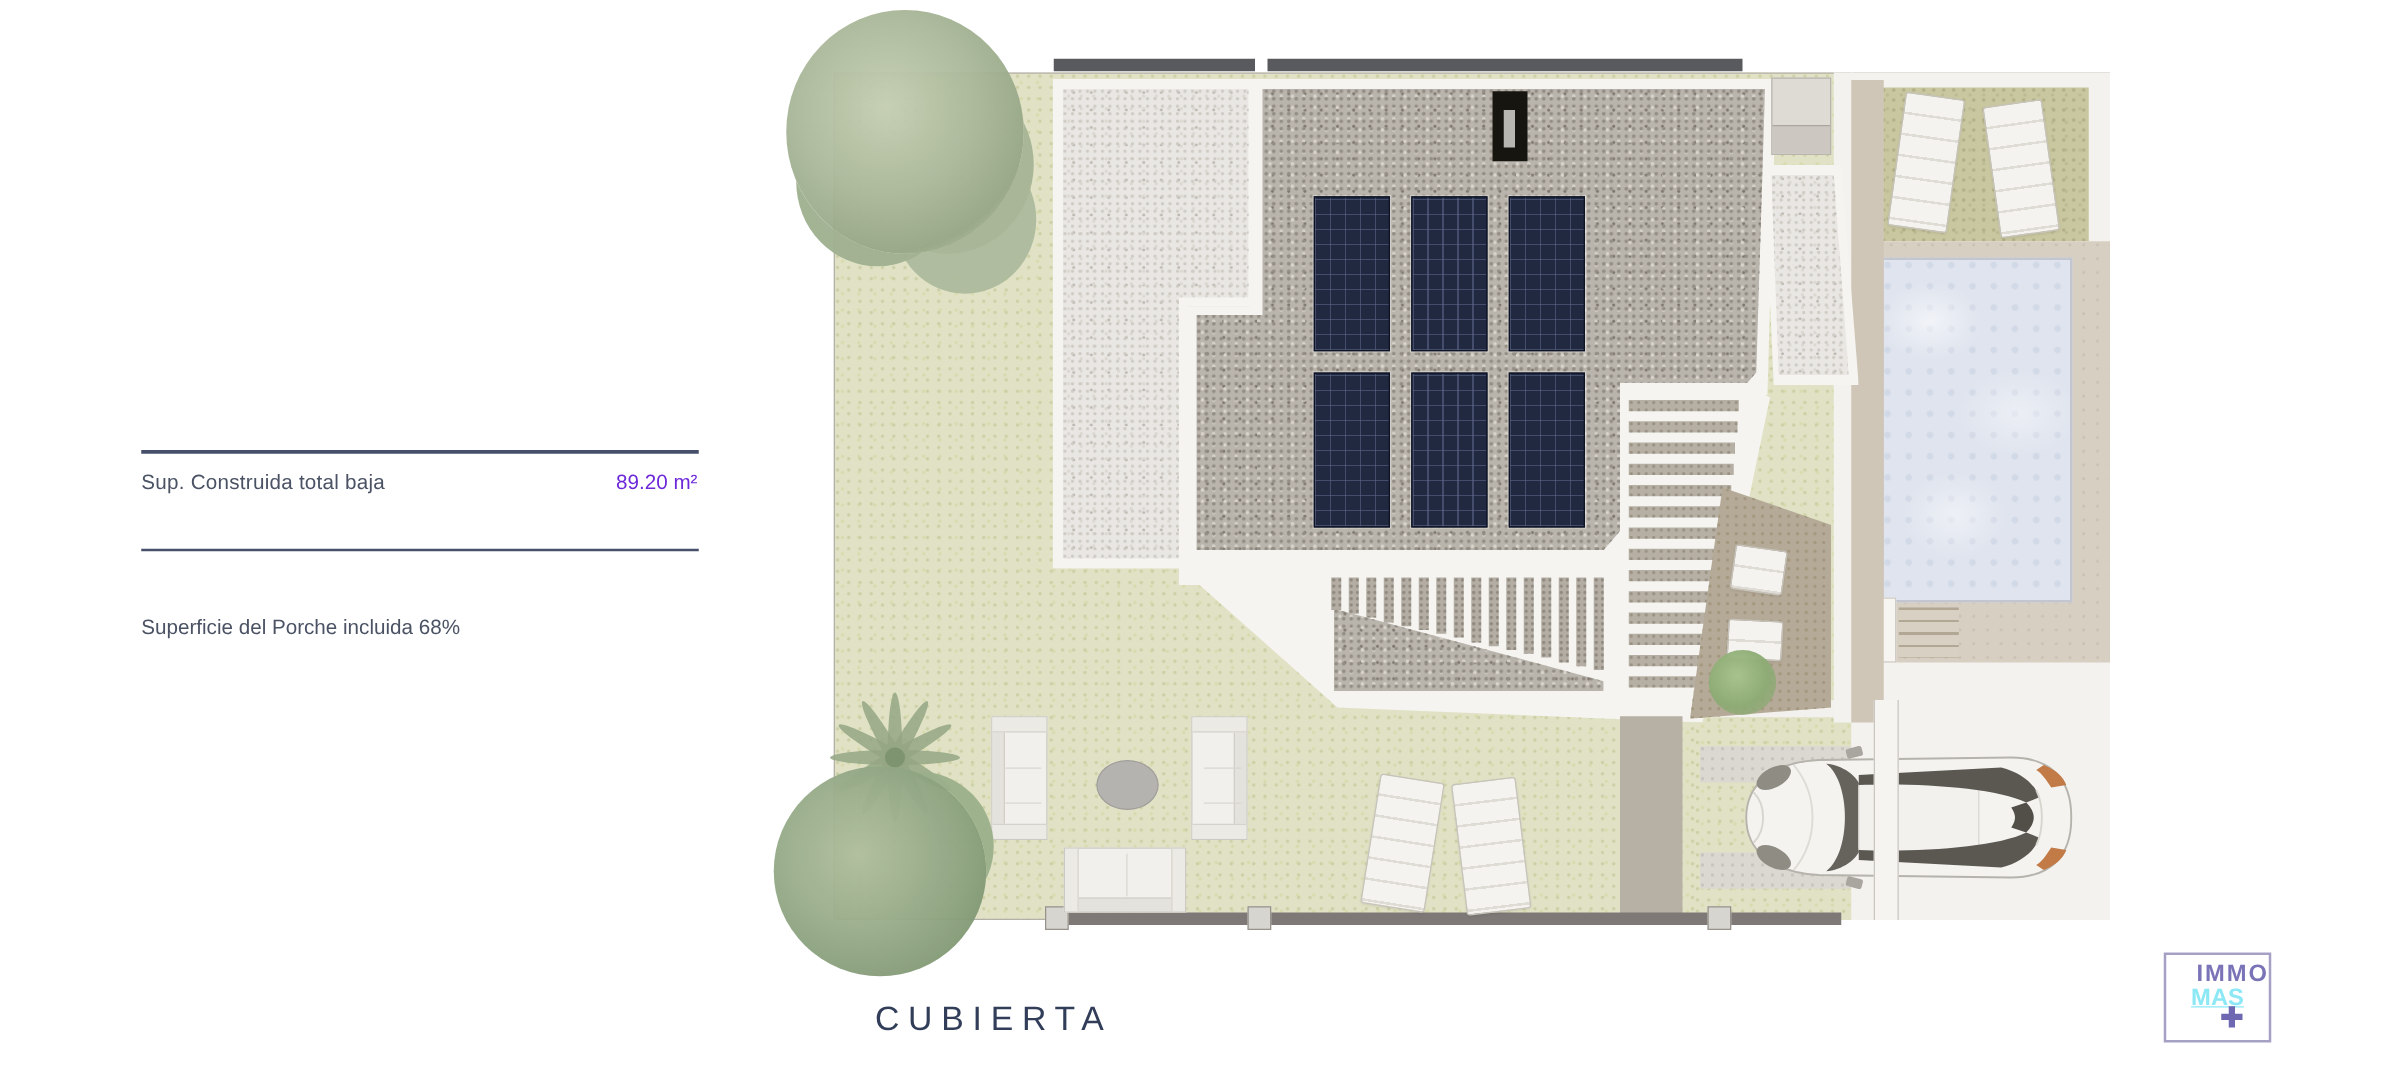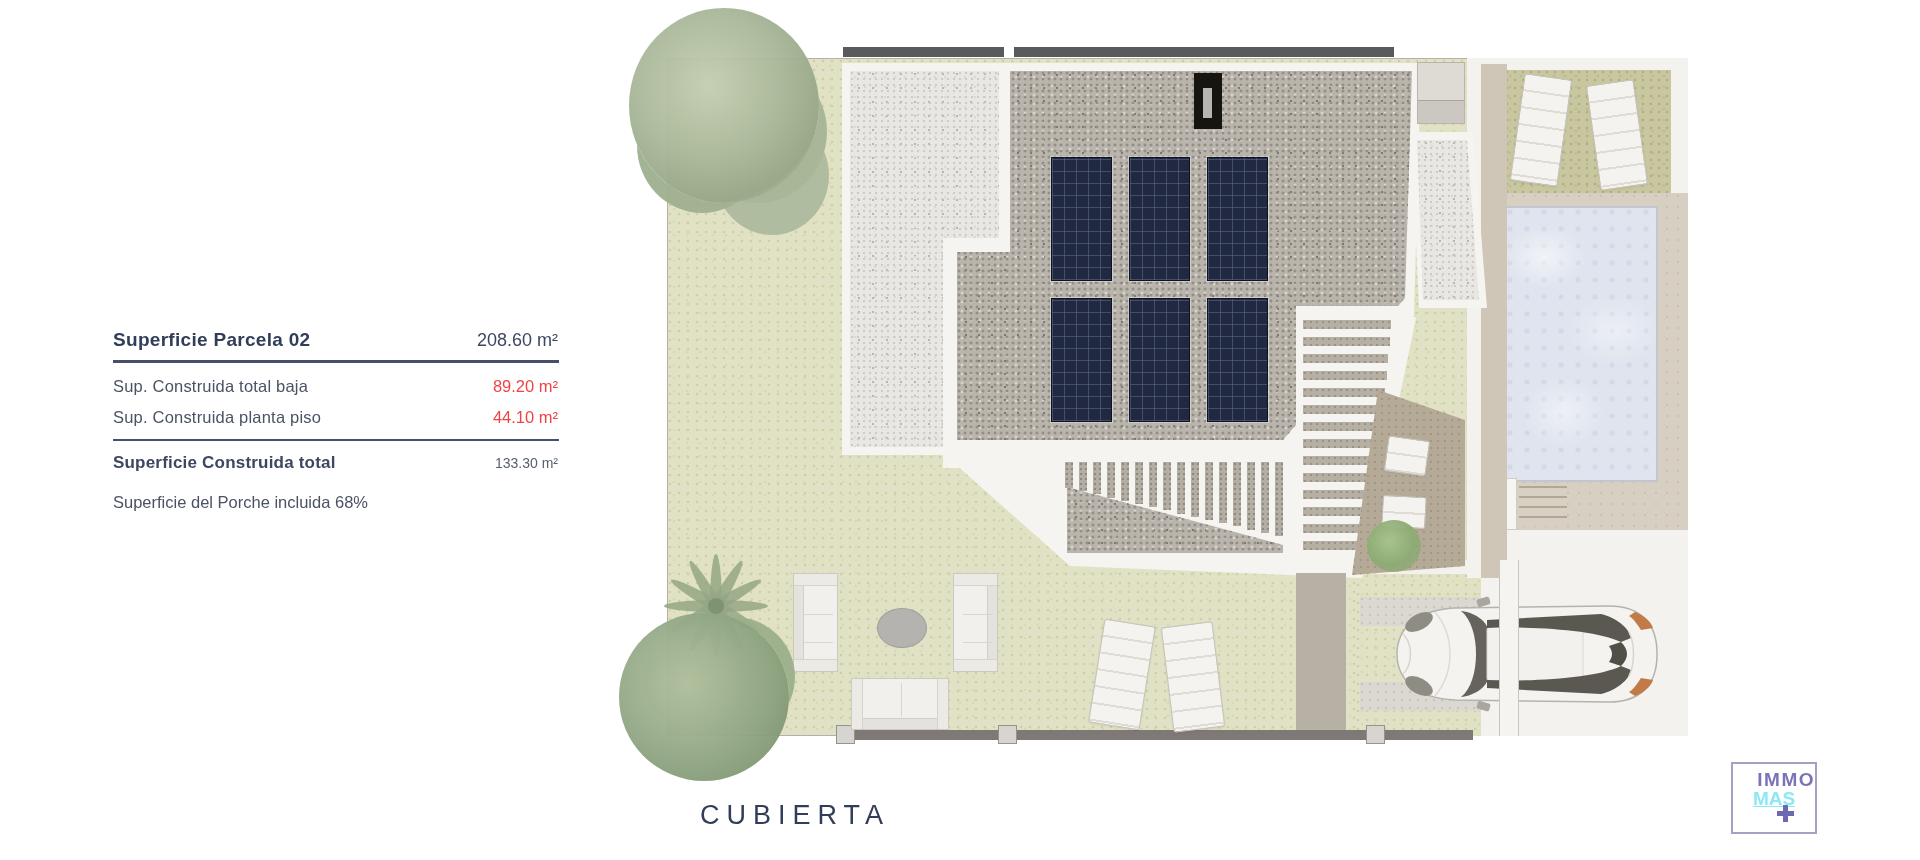--- a/index.html
+++ b/index.html
@@ -11,21 +11,21 @@
   .info-panel{position:absolute;left:113px;top:329px;width:445px;height:200px;}
   .ip-row{position:absolute;left:0;width:445px;white-space:nowrap;}
   .ip-title-row{top:0;}
   .ip-title{font-size:19px;font-weight:bold;letter-spacing:.3px;color:var(--text-navy,#303c59);}
   .ip-title-value{position:absolute;right:0;top:1px;font-size:18px;color:#3d4761;}
   .ip-divider{position:absolute;left:0;width:446px;background:#46506a;}
   .d1{top:31px;height:3px;}
   .d2{top:110px;height:2px;}
   .r1{top:48px;} .r2{top:79px;}
   .ip-row .lbl{font-size:16.5px;color:var(--text-gray,#4a5264);letter-spacing:.2px;}
-  .ip-row .val{position:absolute;right:0;top:0;font-size:16.5px;color:#ef4444;}
+  .ip-row .val{position:absolute;right:0;top:0;font-size:16.5px;color:#6d28d9;}
   .ip-total{top:124px;}
   .ip-total .lbl{font-size:17px;font-weight:600;color:#3d4760;}
   .ip-total .val{font-size:14px;top:2px;color:#565e6d;}
   .ip-note{position:absolute;top:164px;left:0;font-size:16.5px;color:#4a5264;white-space:nowrap;}
 
   
   .caption{position:absolute;left:700px;top:800px;font-size:27px;letter-spacing:7px;
            color:var(--text-navy,#39445e);}
   .logo{position:absolute;left:1731px;top:762px;width:86px;height:72px;border:2px solid #a5a1c5;
         background:#fff;box-sizing:border-box;text-align:center;}
@@ -172,38 +172,26 @@
   .palm-core{position:absolute;left:47px;top:42px;width:16px;height:16px;border-radius:50%;background:#7e9370;}
 
   .caption,.ip-title,.lbl,.val{user-select:none;}
 </style>
 </head>
 <body>
 
 <div class="page">
 
   <div class="info-panel">
-    <div class="ip-row ip-title-row">
-      <span class="ip-title">Superficie Parcela 02</span>
-      <span class="ip-title-value">208.60 m²</span>
-    </div>
     <div class="ip-divider d1"></div>
     <div class="ip-row r1">
       <span class="lbl">Sup. Construida total baja</span>
       <span class="val">89.20 m²</span>
     </div>
-    <div class="ip-row r2">
-      <span class="lbl">Sup. Construida planta piso</span>
-      <span class="val">44.10 m²</span>
-    </div>
     <div class="ip-divider d2"></div>
-    <div class="ip-row ip-total">
-      <span class="lbl">Superficie Construida total</span>
-      <span class="val">133.30 m²</span>
-    </div>
     <div class="ip-note">Superficie del Porche incluida 68%</div>
   </div>
 
   <div class="plan">
     <div class="abs parcel-bg tex-grass"></div>
 
     <div class="abs parking-white"></div>
     <div class="abs parking-grass tex-grass"></div>
     <div class="abs paver" style="top:539px;"></div>
     <div class="abs paver" style="top:624px;"></div>

